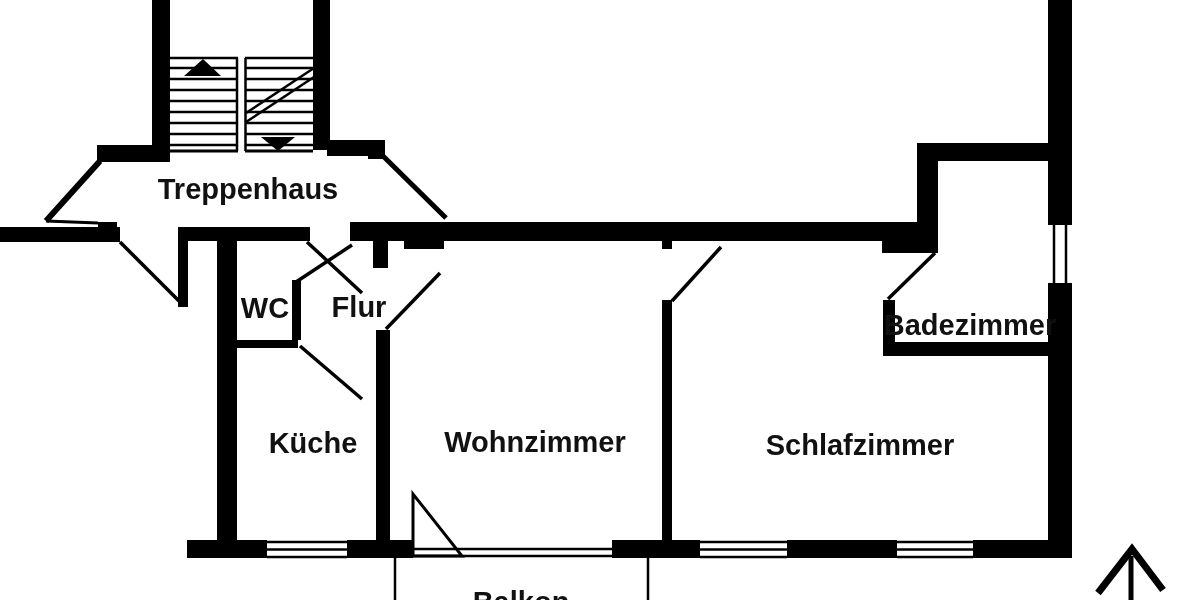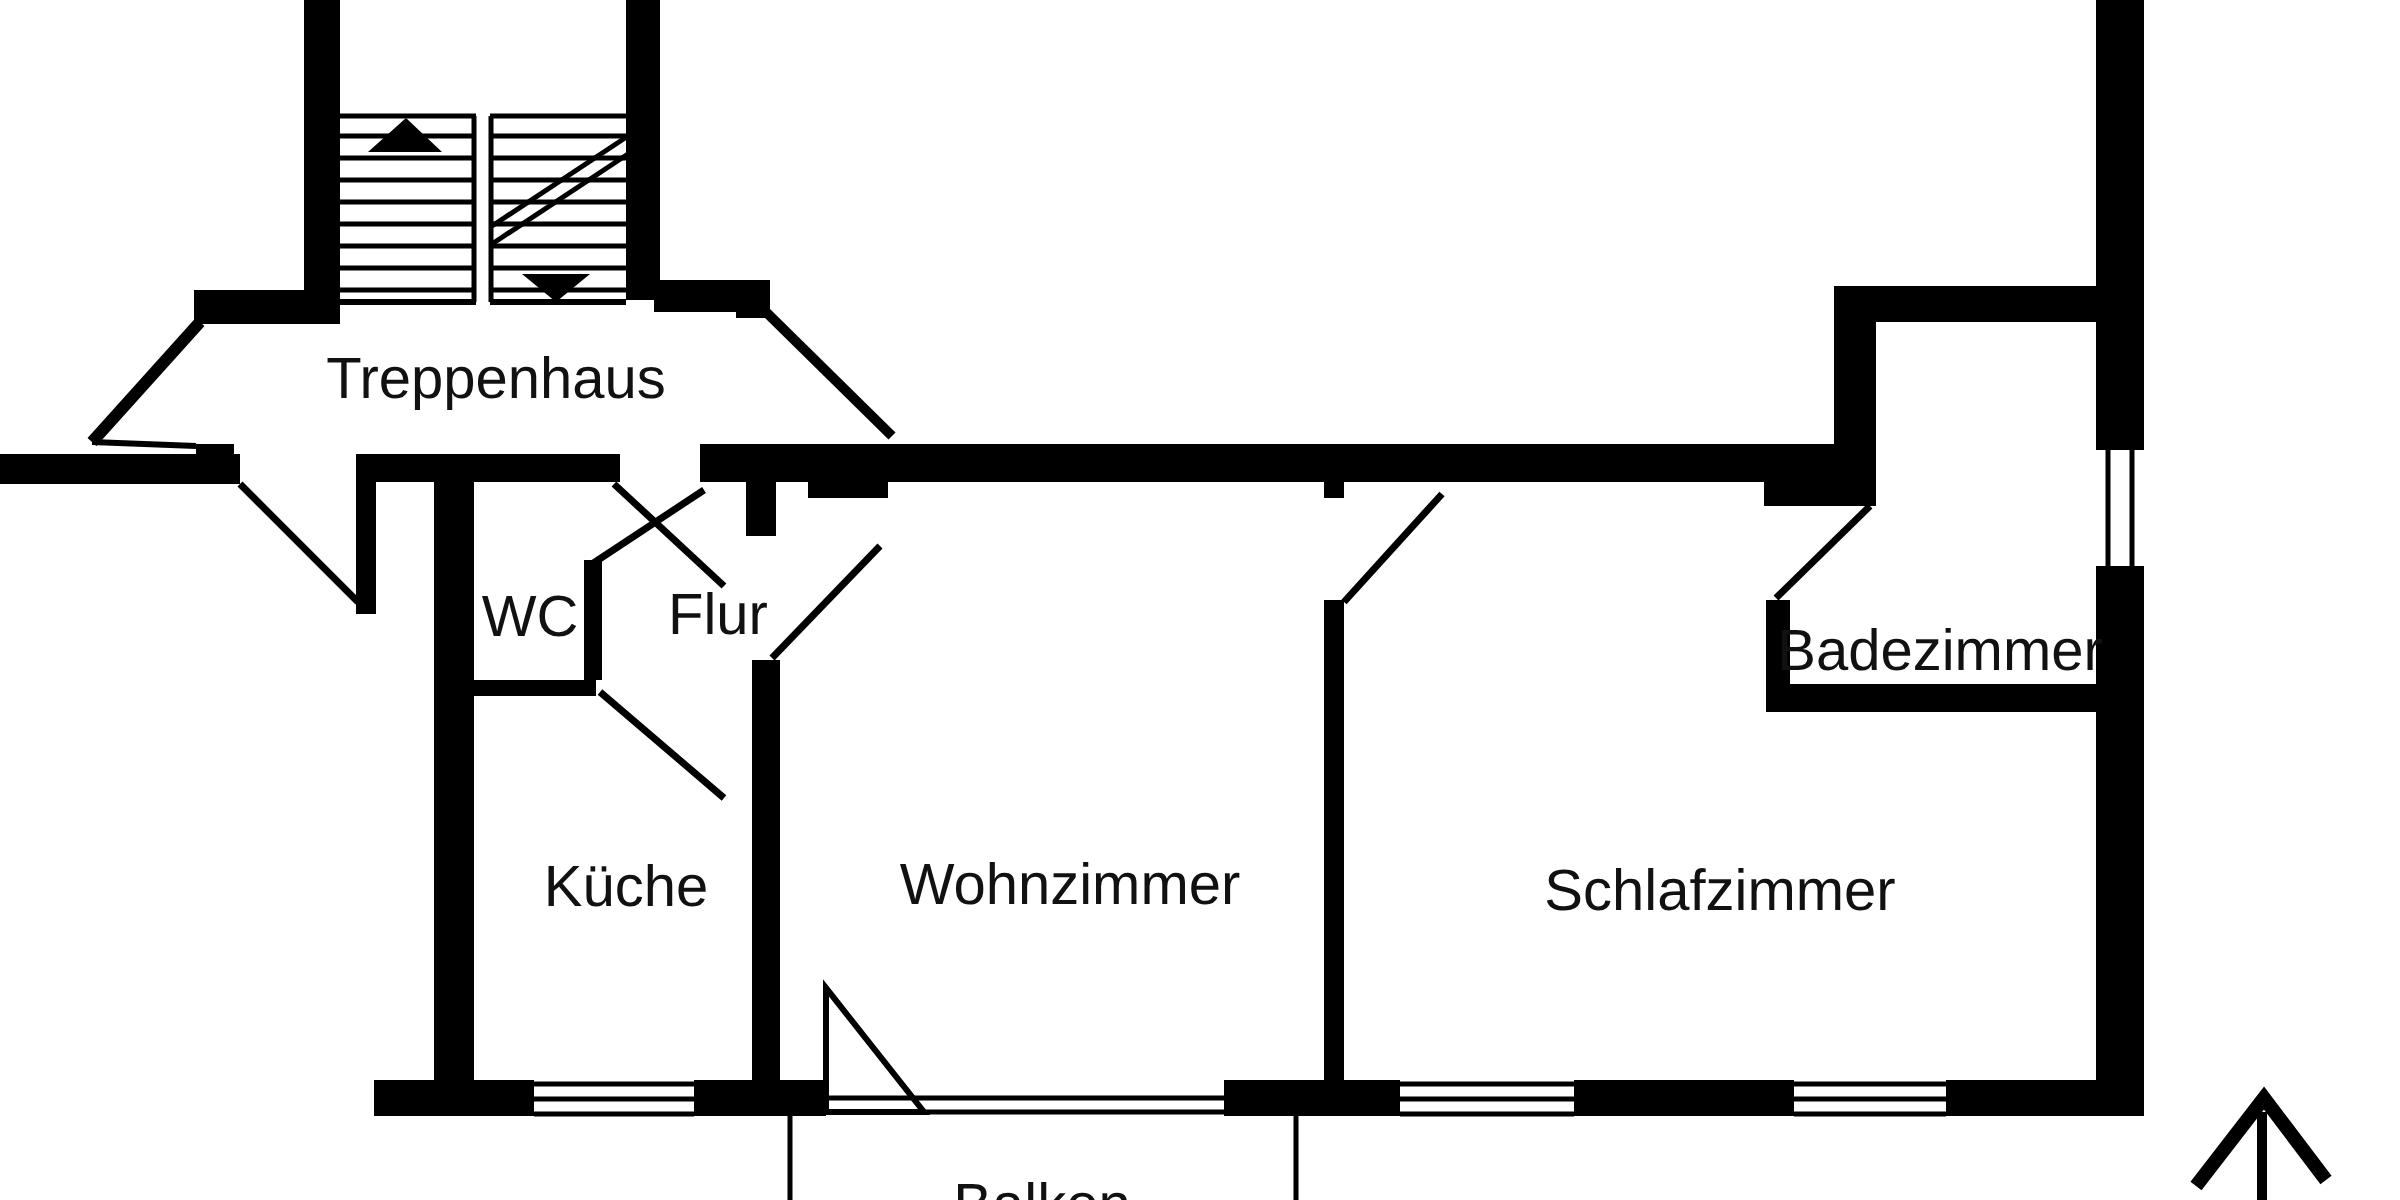--- a/index.html
+++ b/index.html
@@ -6,20 +6,21 @@
     margin: 0;
     padding: 0;
     background: #ffffff;
   }
   .plan-wrap {
     width: 1200px;
     height: 600px;
     position: relative;
     overflow: hidden;
     background: #ffffff;
+    font-weight: bold;
   }
   svg { display: block; }
   .room-label {
     font-family: "Liberation Sans", "DejaVu Sans", sans-serif;
     font-size: 29px;
     fill: #111111;
   }
   .wall { fill: #000000; }
   .wline { stroke: #000000; fill: none; }
 </style>

